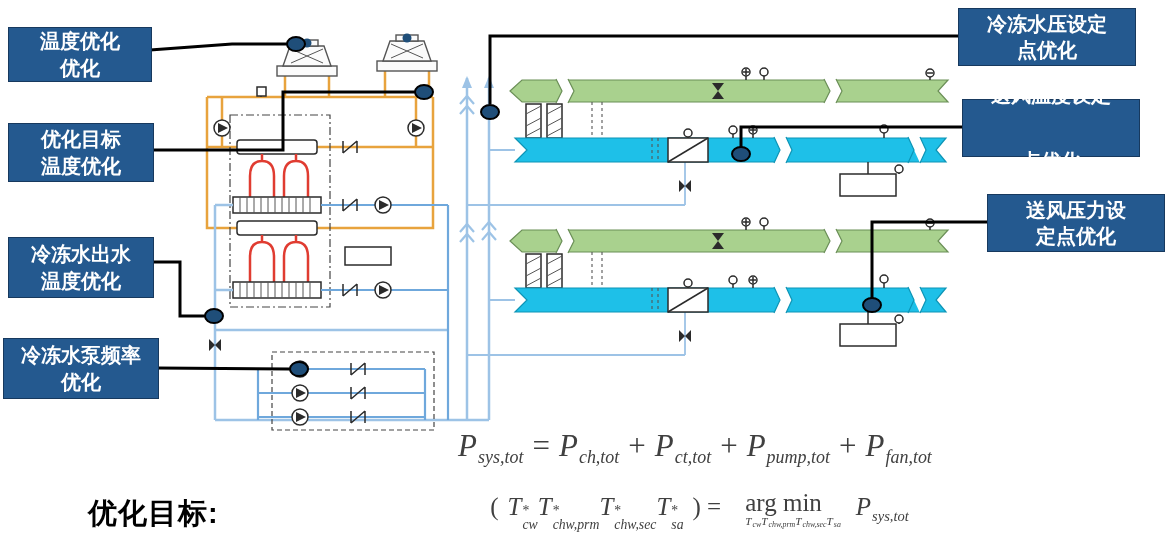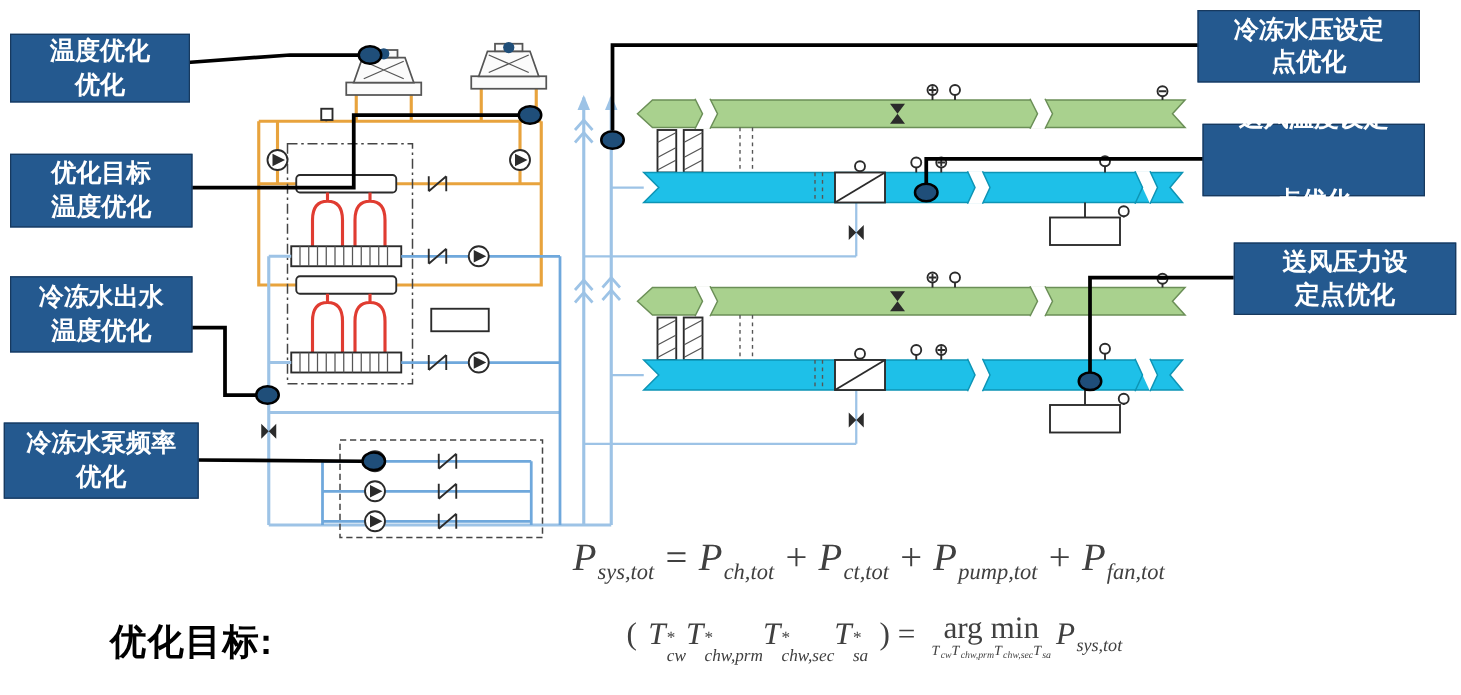--- a/index.html
+++ b/index.html
@@ -17,21 +17,21 @@
   .objective{position:absolute;left:88px;top:494px;font-size:29px;font-weight:bold;color:#000;z-index:2;letter-spacing:1px;}
   .formula{position:absolute;z-index:2;font-family:"Liberation Serif",serif;color:#404040;white-space:nowrap;}
   .formula-power{left:385px;top:428px;width:620px;text-align:center;font-size:31px;}
   .formula-argmin{left:385px;top:490px;width:620px;text-align:center;font-size:25px;}
   .f-base{font-style:italic;}
   .f-sub{font-size:0.58em;font-style:italic;vertical-align:-0.4em;margin-left:1px;}
   .f-op{margin:0 9px;font-style:normal;}
   .supsub{display:inline-block;vertical-align:-0.55em;margin-left:1px;line-height:1;text-align:left;}
   .s-sup,.s-sub{display:block;font-size:0.55em;line-height:1.05;font-style:normal;}
   .s-sub{font-style:italic;}
-  .argmin{display:inline-block;text-align:center;vertical-align:middle;margin:0 4px;line-height:1;}
+  .argmin{display:inline-block;text-align:left;vertical-align:middle;margin:0 15px;line-height:1;}
   .am-top{display:block;font-style:normal;}
   .am-under{display:block;font-size:0.45em;font-style:italic;line-height:1.15;}
   .am-under .f-sub{font-size:0.7em;vertical-align:-0.3em;}
   
   .pipe-o{stroke:var(--pipe_orange);stroke-width:2.5;fill:none;}
   .pipe-r{stroke:var(--pipe_red);stroke-width:2.5;fill:none;}
   .pipe-lb{stroke:var(--pipe_lightblue);stroke-width:2.5;fill:none;}
   .pipe-b{stroke:var(--pipe_blue);stroke-width:2.2;fill:none;}
   .pipe-thin{stroke:var(--pipe_lightblue);stroke-width:1.8;fill:none;}
   .sym{stroke:#2b2b2b;stroke-width:1.5;fill:#fff;}
@@ -312,21 +312,21 @@
   </svg>
 
   <div class="label-box" style="left:8px;top:27px;width:142px;height:53px;">
     <div>温度优化</div>
     <div>优化</div>
   </div>
   <div class="label-box" style="left:8px;top:123px;width:144px;height:57px;">
     <div>优化目标</div>
     <div>温度优化</div>
   </div>
-  <div class="label-box" style="left:8px;top:221px;width:144px;height:59px;">
+  <div class="label-box" style="left:8px;top:237px;width:144px;height:59px;">
     <div>冷冻水出水</div>
     <div>温度优化</div>
   </div>
   <div class="label-box" style="left:3px;top:338px;width:154px;height:59px;">
     <div>冷冻水泵频率</div>
     <div>优化</div>
   </div>
   <div class="label-box" style="left:958px;top:8px;width:176px;height:56px;">
     <div>冷冻水压设定</div>
     <div>点优化</div>

